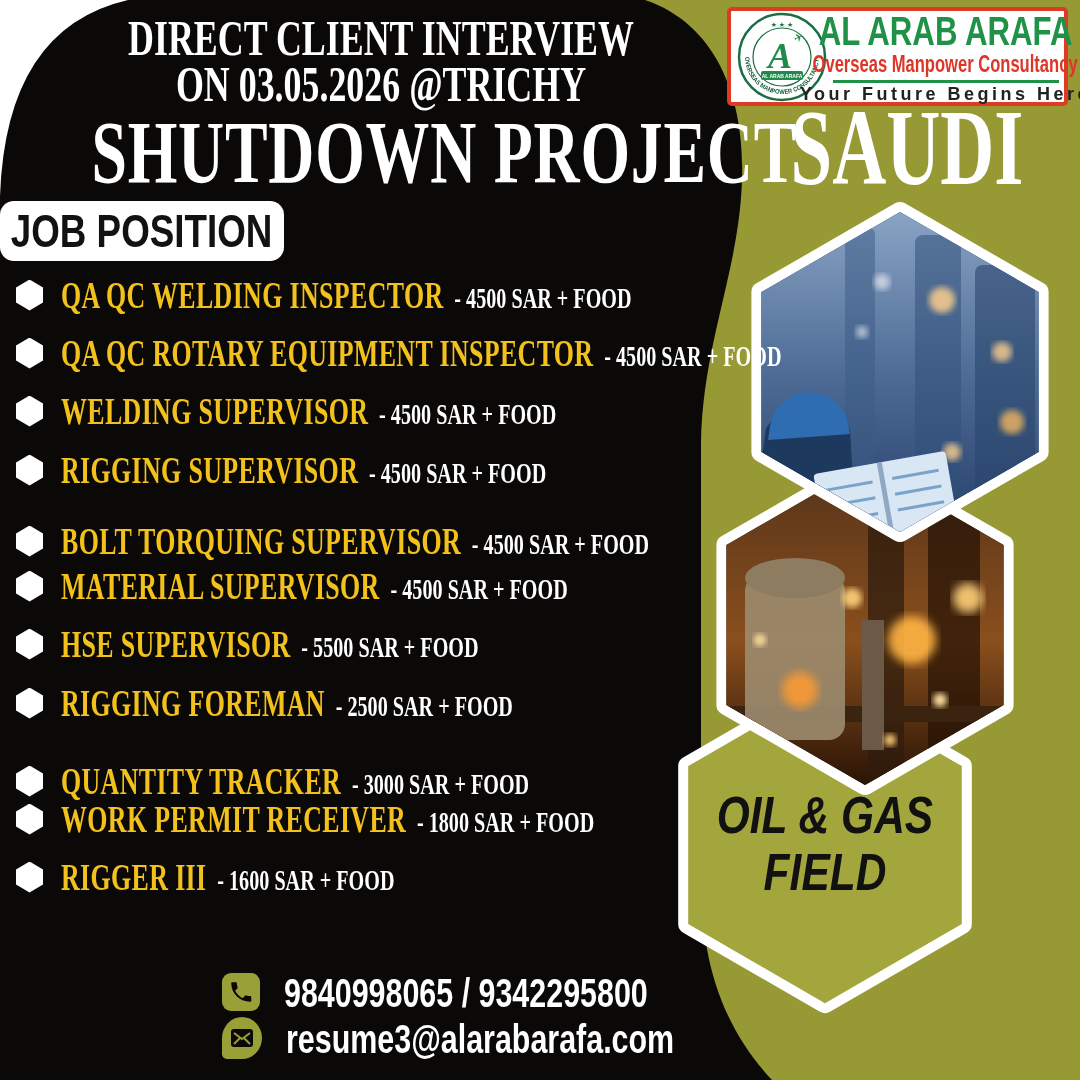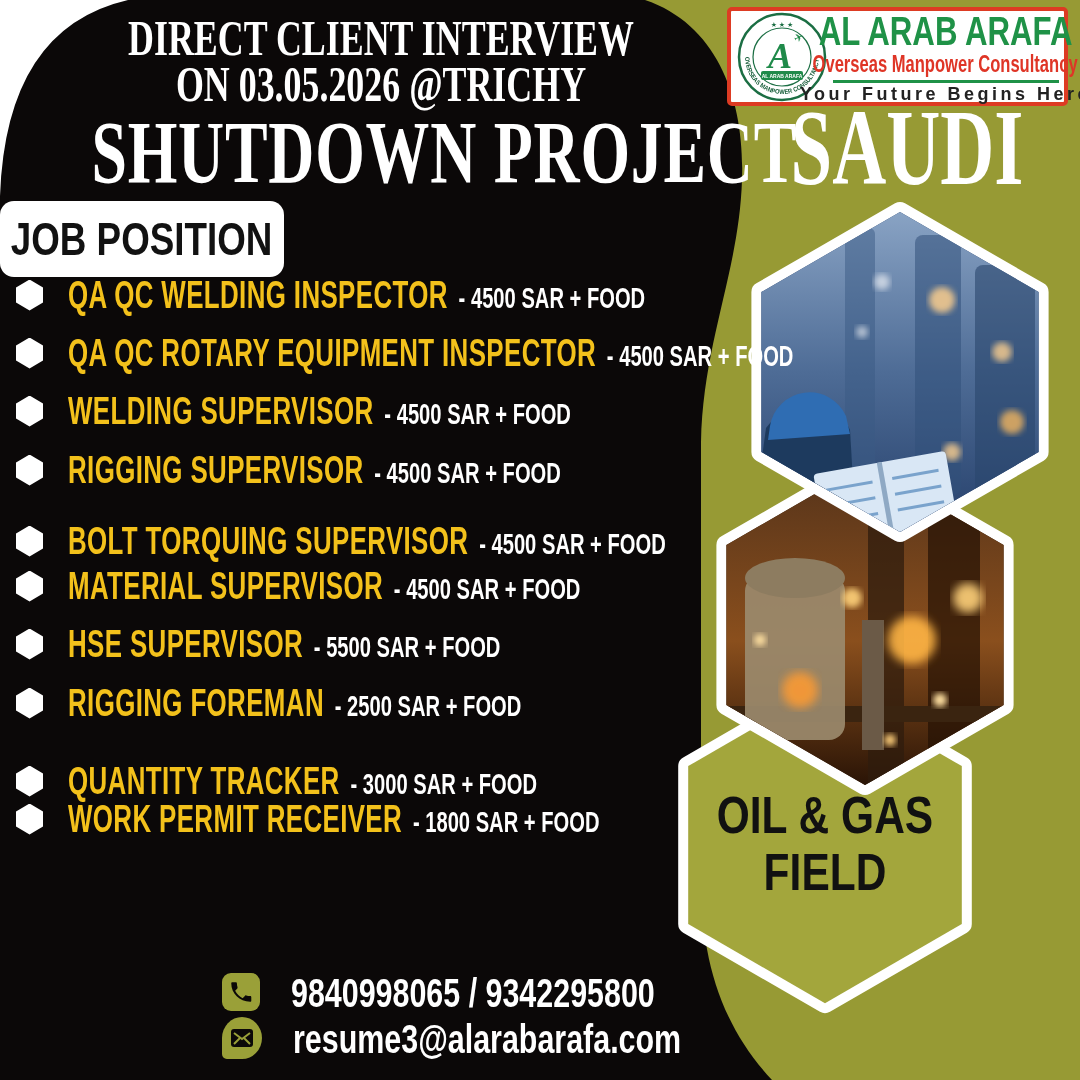--- a/index.html
+++ b/index.html
@@ -33,44 +33,44 @@
     box-sizing:border-box;display:flex;align-items:center;gap:4px;padding:2px 5px;
   }
   .brand-col{display:flex;flex-direction:column;align-items:center;flex:1;min-width:0;}
   .brand-name{color:#1f9247;font-size:40px;font-weight:bold;line-height:1.05;transform:scale(0.78,1);}
   .brand-sub{color:#df3526;font-size:23px;font-weight:bold;line-height:1.1;transform:scale(0.72,1);}
   .brand-rule{width:226px;height:3px;background:#1f9247;margin:2px 0 2px;}
   .brand-tag{color:#222;font-size:18px;font-weight:bold;letter-spacing:3.5px;line-height:1;}
 
   
   .job-chip{
-    position:absolute;left:0;top:201px;width:284px;height:76px;background:#fff;
+    position:absolute;left:0;top:201px;width:284px;height:60px;background:#fff;
     border-radius:14px;display:flex;align-items:center;justify-content:center;
   }
   .job-chip span{font-size:46px;font-weight:bold;color:#121212;transform:scale(0.8,1.02);}
 
   
-  .job-row{position:absolute;left:16px;height:38px;display:flex;align-items:center;gap:25px;}
+  .job-row{position:absolute;left:16px;height:38px;display:flex;align-items:center;gap:18px;font-family:Liberation Serif, serif;}
   .bullet{
     width:27px;height:31px;background:#fff;flex:none;
     clip-path:polygon(50% 0,100% 26%,100% 74%,50% 100%,0 74%,0 26%);
   }
   .job-text{
     display:flex;align-items:baseline;gap:15px;white-space:nowrap;
     transform:scale(0.72,1.08);transform-origin:left center;
   }
   .job-title{color:#f3c11b;font-size:36px;font-weight:bold;letter-spacing:0.5px;}
   .job-salary{color:#ffffff;font-size:28px;font-weight:bold;}
 
   
-  .badge-text{position:absolute;left:672px;top:788px;width:306px;text-align:center;color:#111;font-weight:bold;}
+  .badge-text{position:absolute;left:672px;top:788px;width:306px;text-align:center;color:#111;font-weight:bold;font-style:italic;}
   .badge-line{font-size:50px;line-height:57px;transform:scale(0.85,1.03);white-space:nowrap;}
 
   
-  .contact-row{position:absolute;display:flex;align-items:center;gap:31px;}
+  .contact-row{position:absolute;display:flex;align-items:center;gap:24px;}
   .contact-row.phone{left:222px;top:972px;height:40px;}
   .contact-row.mail{left:222px;top:1016px;height:44px;}
   .cicon{
     width:38px;height:38px;background:#9aa038;border-radius:9px;flex:none;
     display:flex;align-items:center;justify-content:center;
   }
   .cicon.mailicon{width:40px;height:42px;border-radius:50% 50% 50% 12%;}
   .ctext{
     color:#fff;font-size:39px;font-weight:bold;white-space:nowrap;
     transform:scale(0.78,1.05);transform-origin:left center;line-height:1;
@@ -263,20 +263,27 @@
         <span class="job-salary">- 3000 SAR + FOOD</span>
       </div>
   </div>
   <div class="job-row" style="top:800px">
     <div class="bullet"></div>
     <div class="job-text">
         <span class="job-title">WORK PERMIT RECEIVER</span>
         <span class="job-salary">- 1800 SAR + FOOD</span>
       </div>
   </div>
+  <div class="job-row" style="top:858px">
+    <div class="bullet"></div>
+    <div class="job-text">
+        <span class="job-title">RIGGER III</span>
+        <span class="job-salary">- 1600 SAR + FOOD</span>
+      </div>
+  </div>
 
   <div class="badge-text">
     <div class="badge-line">OIL &amp; GAS</div>
     <div class="badge-line">FIELD</div>
   </div>
 
   <div class="contact-row phone">
     <div class="cicon">
       <svg width="26" height="26" viewBox="0 0 24 24">
         <path fill="#0b0808" d="M6.6 10.8c1.5 3 3.9 5.4 6.9 6.9l2.3-2.3c.3-.3.7-.4 1-.2 1.2.4 2.4.6 3.7.6.6 0 1 .4 1 1V20c0 .6-.4 1-1 1C10.6 21 3 13.4 3 4c0-.6.4-1 1-1h3.2c.6 0 1 .4 1 1 0 1.3.2 2.5.6 3.7.1.3 0 .7-.2 1l-2 2.1z"></path>

